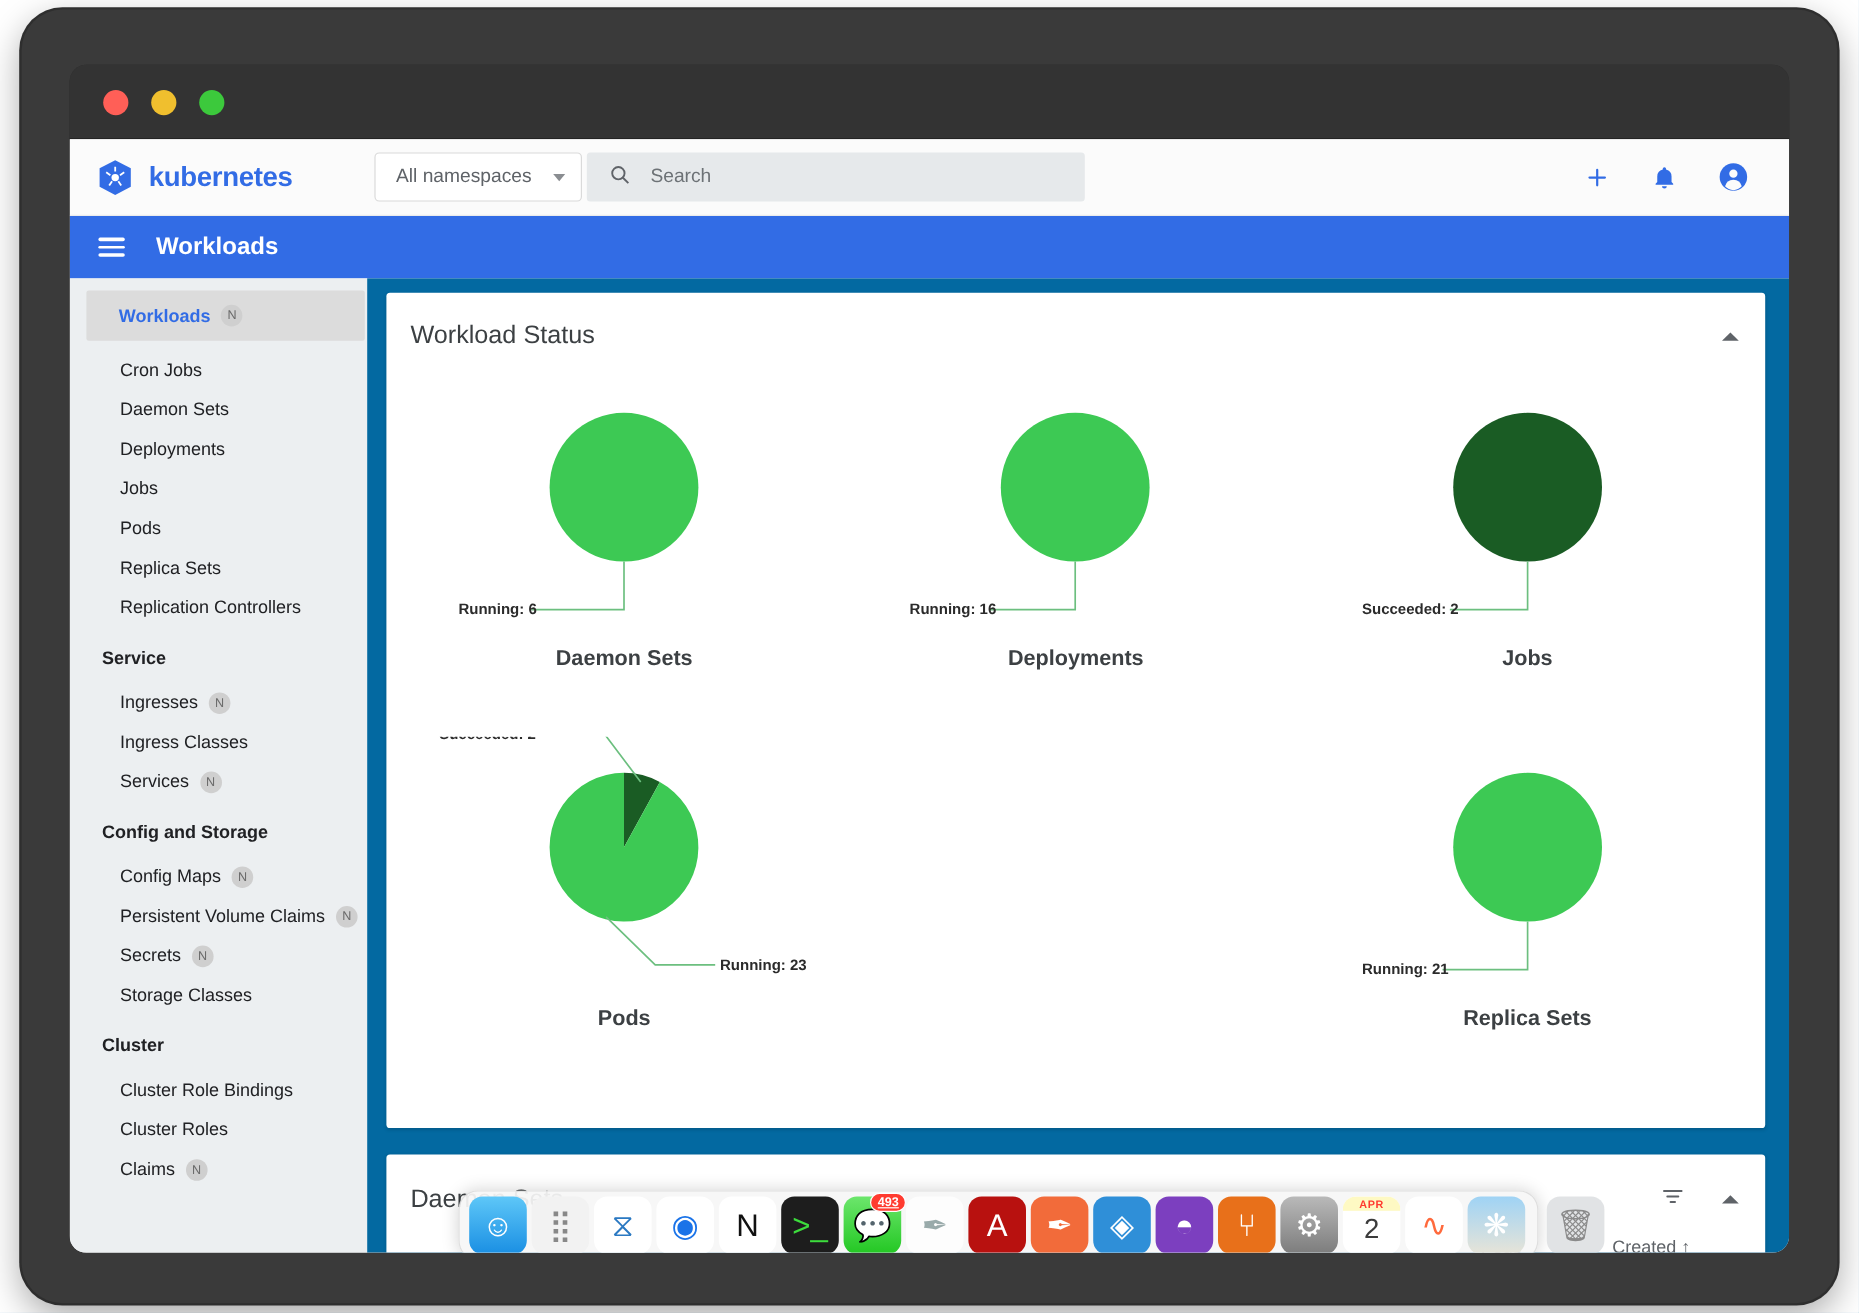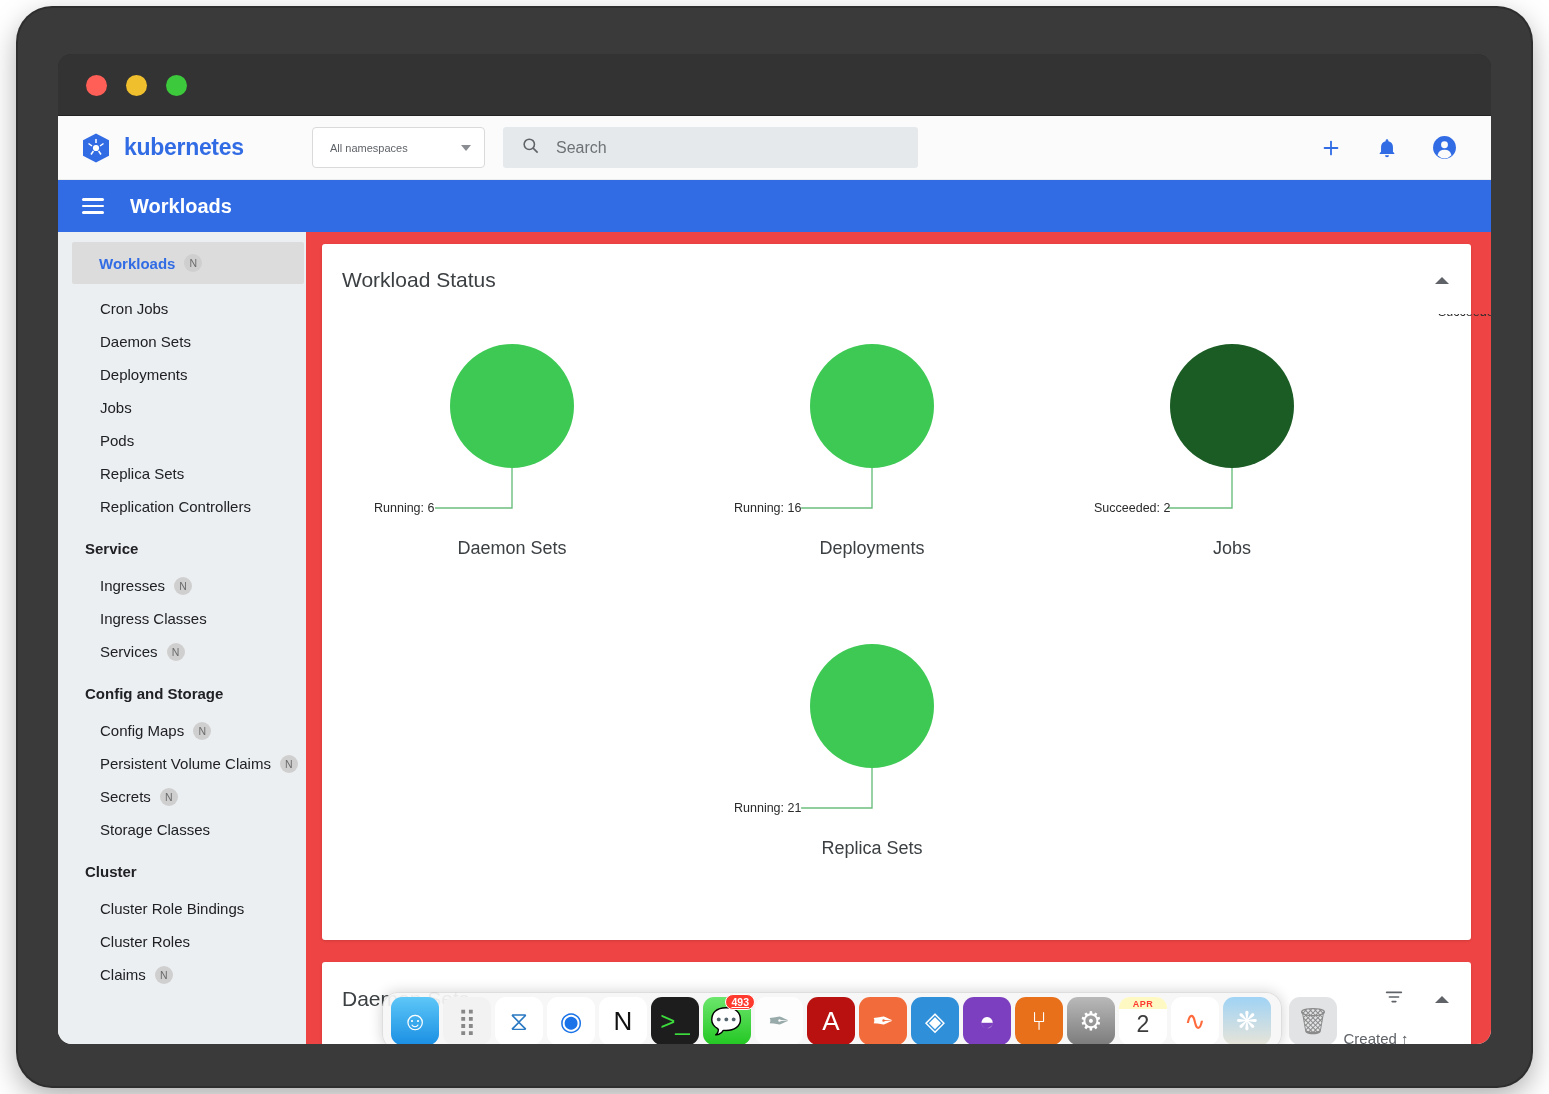--- a/index.html
+++ b/index.html
@@ -57,31 +57,31 @@
   #brand .k8s-logo { width: 32px; height: 32px; }
   #brand .brand-text {
     color: #326ce5; font-size: 23px; font-weight: bold; letter-spacing: -.3px;
   }
   #ns-select {
     height: 41px; min-width: 173px;
     border: 1px solid #dadada; border-radius: 4px;
     background: #fff;
     display: flex; align-items: center; justify-content: space-between;
     padding: 0 13px 0 17px; gap: 16px;
-    color: #5f6368; font-size: 11px;
+    color: #5f6368; font-size: 16px;
     cursor: pointer;
   }
   .caret-down {
     width: 0; height: 0;
     border-left: 5.5px solid transparent;
     border-right: 5.5px solid transparent;
     border-top: 6px solid #8a8d91;
   }
   #search-box {
-    margin-left: 18px;
+    margin-left: 4px;
     height: 41px; width: 415px;
     background: #e6e9eb; border-radius: 3px;
     display: flex; align-items: center; gap: 16px;
     padding: 0 18px;
     cursor: text;
   }
   #search-box input {
     border: none; outline: none; background: transparent;
     font-family: "Liberation Sans", sans-serif;
     font-size: 16px; color: #44484c; width: 100%;
@@ -128,21 +128,21 @@
     height: 42px; display: flex; align-items: center; margin-top: 4px;
   }
   .ns-badge {
     width: 18px; height: 18px; border-radius: 50%;
     background: #cfcfcf; color: #6b6b6b;
     font-size: 10.5px; font-weight: normal;
     display: flex; align-items: center; justify-content: center;
   }
 
   #content {
-    flex: 1; background: #ef4444;
+    flex: 1; background: #0369a1;
     padding: 12px 20px 0 16px;
     overflow: hidden;
   }
   .card {
     background: #fff; border-radius: 3px;
     box-shadow: 0 1px 3px rgba(0,0,0,.14);
     margin-bottom: 22px;
   }
   .card-head {
     display: flex; align-items: center;
@@ -153,22 +153,23 @@
   .chevron-up {
     width: 0; height: 0;
     border-left: 7px solid transparent; border-right: 7px solid transparent;
     border-bottom: 7px solid #5f6368;
     cursor: pointer;
   }
   .filter-icon { cursor: pointer; }
 
   
   #charts {
-    display: grid; grid-template-columns: repeat(4, 1fr);
+    display: grid; grid-template-columns: repeat(3, 1fr);
     padding: 22px 10px 26px 10px;
+    font-weight: bold;
   }
   .chart-cell {
     position: relative; height: 300px;
     display: flex; flex-direction: column; align-items: center;
   }
   .chart-svg-wrap { height: 240px; width: 100%; display: flex; justify-content: center; }
   .chart-label {
     font-size: 18px; color: #3c4043; margin-top: -16px;
   }
   .leader-text { font-size: 12.5px; fill: #2b2b2b; font-family: "Liberation Sans", sans-serif; }

